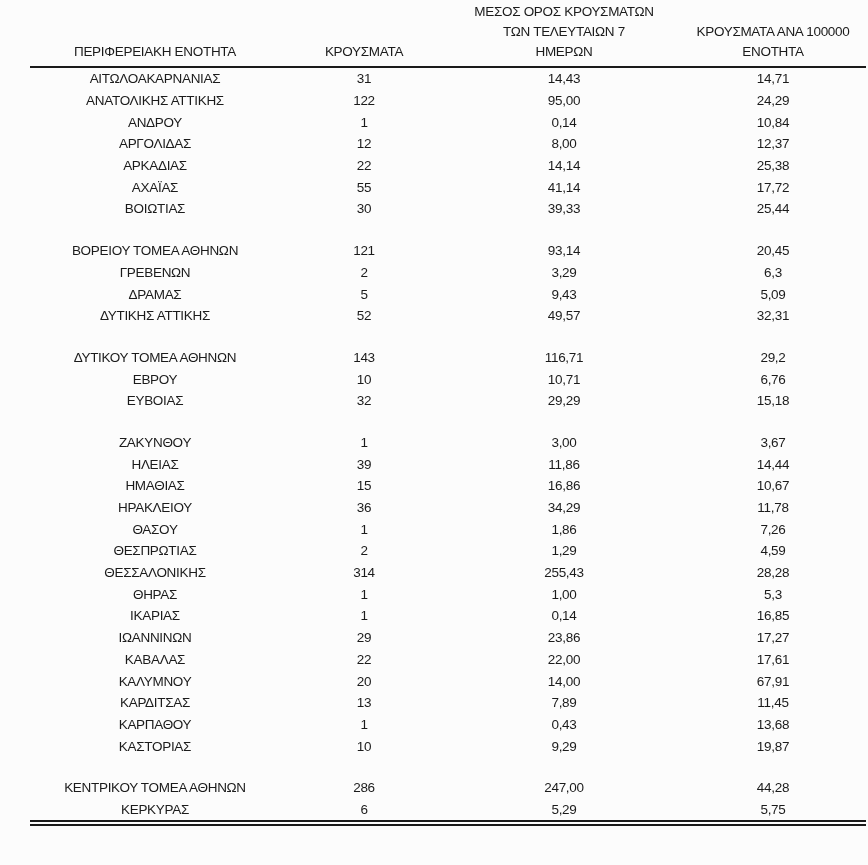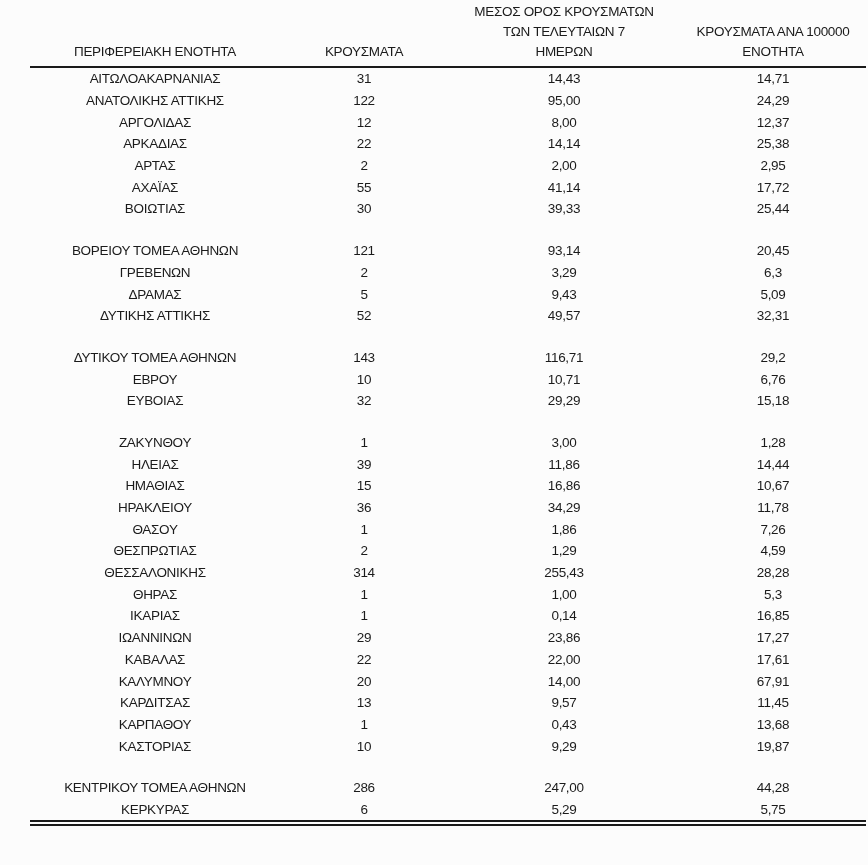--- a/index.html
+++ b/index.html
@@ -82,38 +82,38 @@
           <td>14,43</td>
           <td>14,71</td>
         </tr>
         <tr>
           <td>ΑΝΑΤΟΛΙΚΗΣ ΑΤΤΙΚΗΣ</td>
           <td>122</td>
           <td>95,00</td>
           <td>24,29</td>
         </tr>
         <tr>
+          <td>ΑΝΔΡΟΥ</td>
+          <td>1</td>
+          <td>0,14</td>
+          <td>10,84</td>
+        </tr>
+        <tr>
           <td>ΑΡΓΟΛΙΔΑΣ</td>
           <td>12</td>
           <td>8,00</td>
           <td>12,37</td>
         </tr>
         <tr>
           <td>ΑΡΚΑΔΙΑΣ</td>
           <td>22</td>
           <td>14,14</td>
           <td>25,38</td>
         </tr>
         <tr>
-          <td>ΑΡΤΑΣ</td>
-          <td>2</td>
-          <td>2,00</td>
-          <td>2,95</td>
-        </tr>
-        <tr>
           <td>ΑΧΑΪΑΣ</td>
           <td>55</td>
           <td>41,14</td>
           <td>17,72</td>
         </tr>
         <tr>
           <td>ΒΟΙΩΤΙΑΣ</td>
           <td>30</td>
           <td>39,33</td>
           <td>25,44</td>
@@ -166,21 +166,21 @@
           <td>29,29</td>
           <td>15,18</td>
         </tr>
         <tr class="spacer-row">
           <td colspan="4"></td>
         </tr>
         <tr>
           <td>ΖΑΚΥΝΘΟΥ</td>
           <td>1</td>
           <td>3,00</td>
-          <td>1,28</td>
+          <td>3,67</td>
         </tr>
         <tr>
           <td>ΗΛΕΙΑΣ</td>
           <td>39</td>
           <td>11,86</td>
           <td>14,44</td>
         </tr>
         <tr>
           <td>ΗΜΑΘΙΑΣ</td>
           <td>15</td>
@@ -237,21 +237,21 @@
         </tr>
         <tr>
           <td>ΚΑΛΥΜΝΟΥ</td>
           <td>20</td>
           <td>14,00</td>
           <td>67,91</td>
         </tr>
         <tr>
           <td>ΚΑΡΔΙΤΣΑΣ</td>
           <td>13</td>
-          <td>9,57</td>
+          <td>7,89</td>
           <td>11,45</td>
         </tr>
         <tr>
           <td>ΚΑΡΠΑΘΟΥ</td>
           <td>1</td>
           <td>0,43</td>
           <td>13,68</td>
         </tr>
         <tr>
           <td>ΚΑΣΤΟΡΙΑΣ</td>

